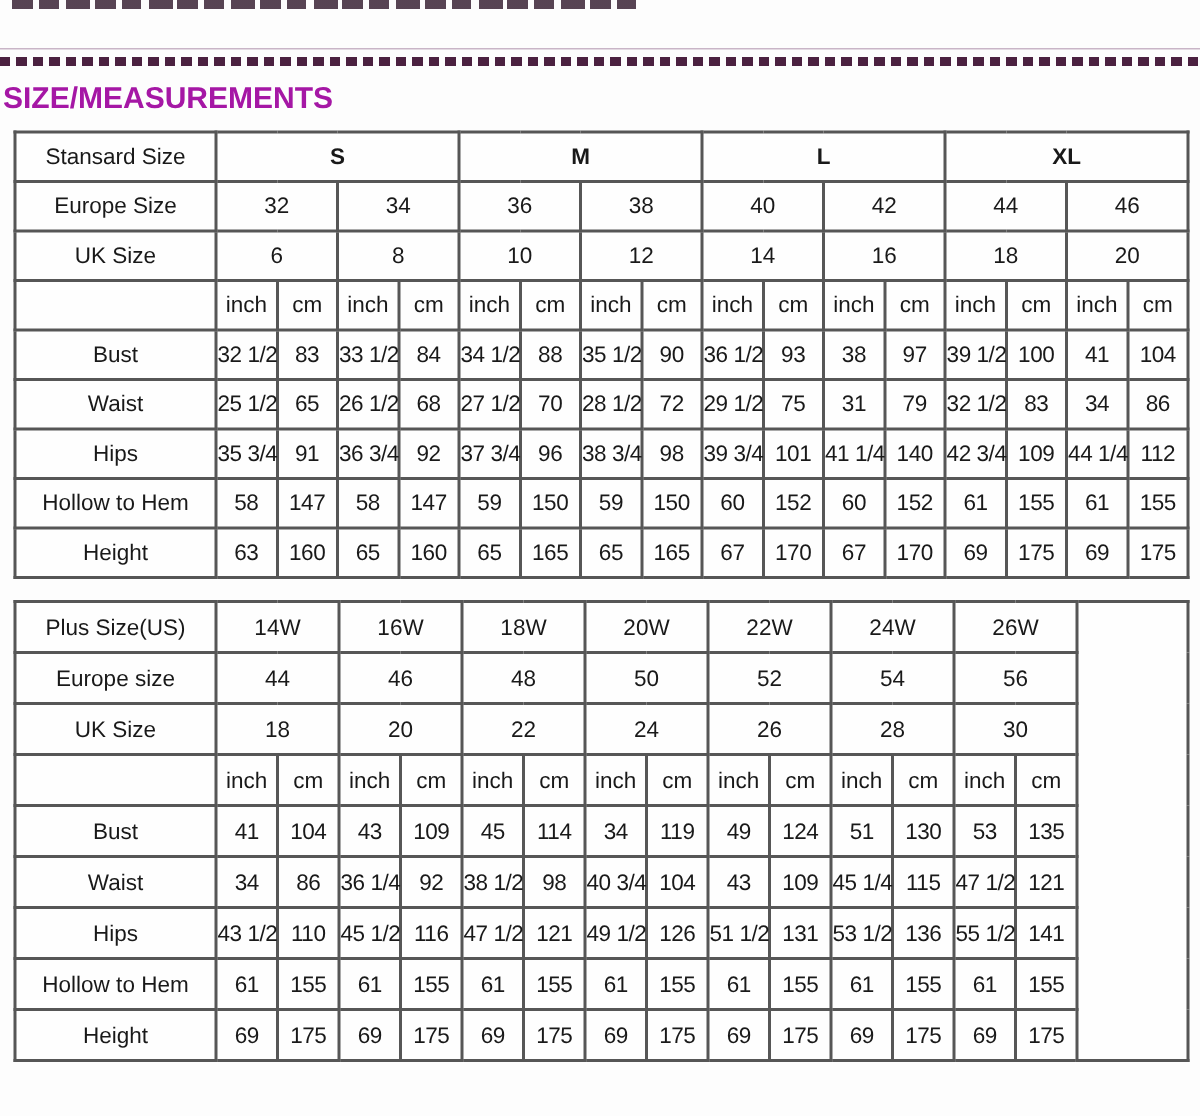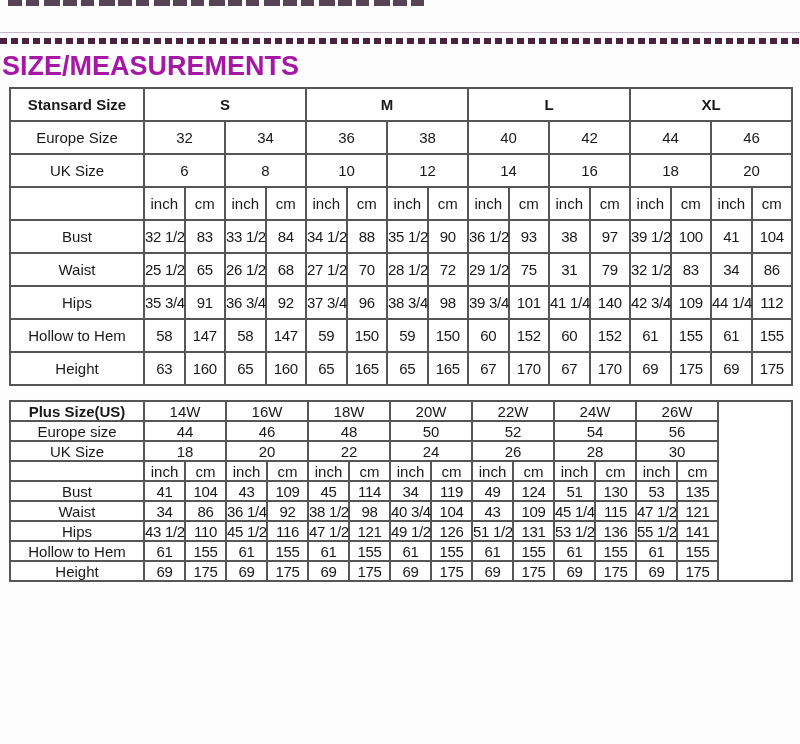--- a/index.html
+++ b/index.html
@@ -16,39 +16,39 @@
       #3a2335 36px 52px, rgba(0,0,0,0) 52px 55px);
     opacity:.85;
   }
   .thin-line{border:0;border-top:1px solid #c9b5c7;margin:0 0 5px 0;}
   .dashed-line{
     height:6px;margin:0 0 9px 0;
     background:repeating-linear-gradient(90deg,#4b2140 0 7px,rgba(0,0,0,0) 7px 11px);
   }
   h1.page-title{
     margin:0 0 8px 2px;
-    font-size:27px;line-height:26px;font-weight:bold;
+    font-size:20px;line-height:26px;font-weight:bold;
     color:#a517a5;letter-spacing:0;
   }
   table.size-table{
     border-collapse:collapse;table-layout:fixed;
     width:782px;margin-left:9px;
     background:#fefefe;
   }
   table.size-table td{
     border:2px solid #565656;
     text-align:center;vertical-align:middle;
     font-size:15px;padding:0;white-space:nowrap;
   }
   #std-table tr{height:33px;}
-  #plus-table tr{height:20px;}
+  #plus-table tr{height:34px;}
   #std-table{margin-bottom:14px;}
   td.lbl{font-size:16px;}
   td.bold{font-weight:bold;font-size:16px;}
-  td.corner{font-weight:bold;font-size:17px;}
+  td.corner{font-weight:normal;font-size:17px;}
   td.val{font-size:13px;letter-spacing:-0.3px;}
   td.unit{font-size:15px;}
   td.spacer{background:#fefefe;}
 </style>
 </head>
 <body>
 
 <div class="truncated-strip"></div>
 <hr class="thin-line">
 <div class="dashed-line"></div>

